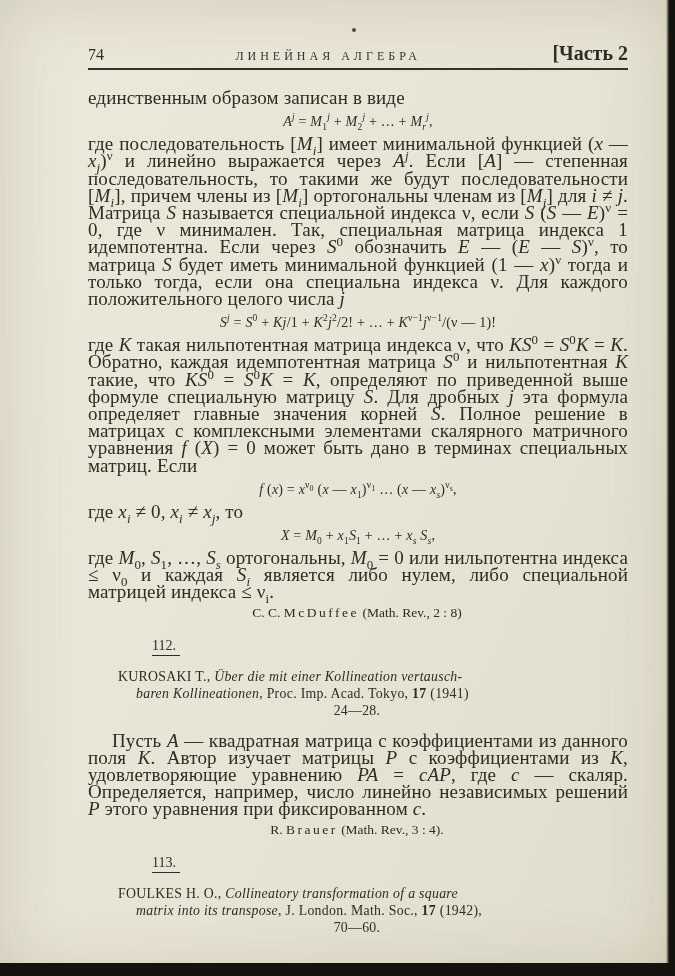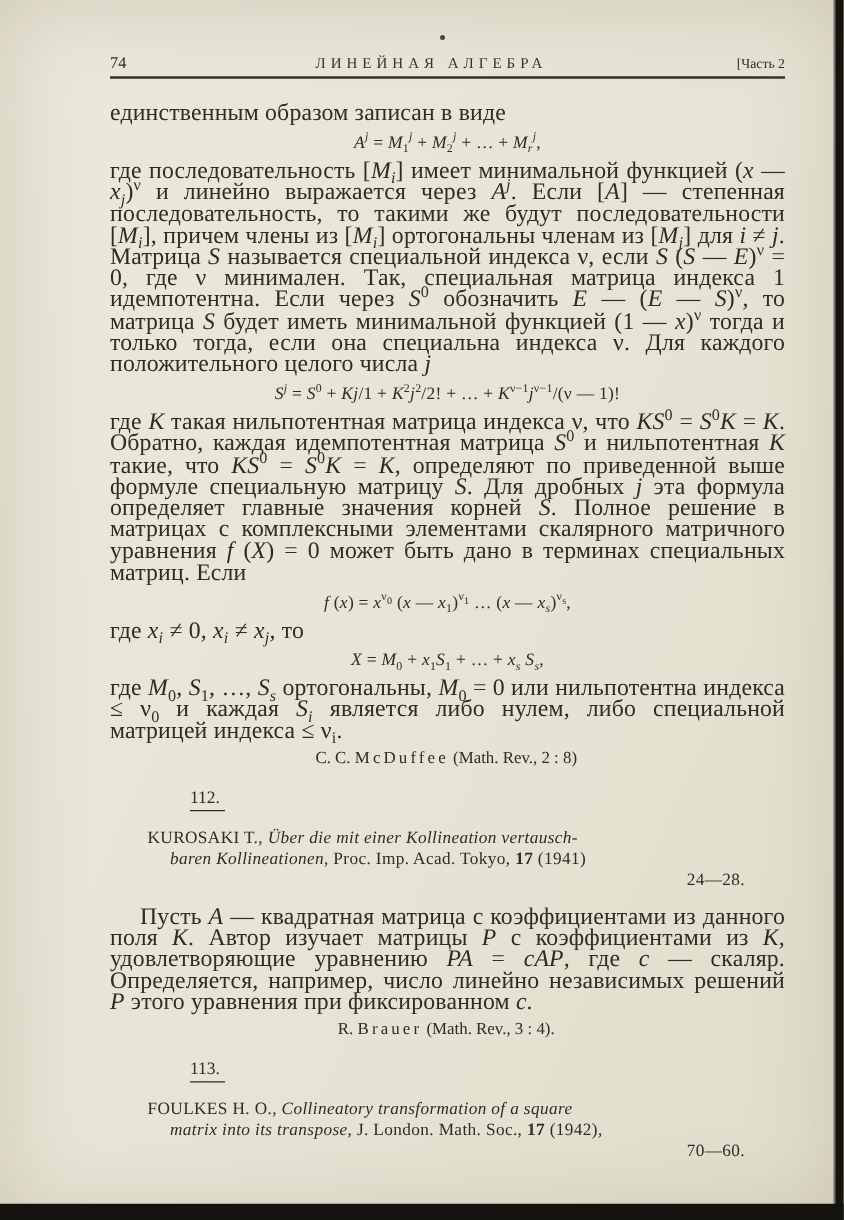--- a/index.html
+++ b/index.html
@@ -13,41 +13,41 @@
     position: relative;
     width: 675px; height: 976px;
     overflow: hidden;
     color: #2e2c25;
     background: linear-gradient(115deg, #ece8da 0%, #e8e4d5 55%, #e1ddcc 100%);
     box-shadow: inset 0 0 70px rgba(110,100,70,.22);
   }
   .inner { padding: 42px 47px 0 88px; }
 
   .header-row { display: flex; align-items: baseline; }
-  .page-num { font-size: 13px; }
+  .page-num { font-size: 16px; }
   .running-title { flex: 1; text-align: center; font-size: 12px; letter-spacing: 4px; color: #36342c; }
-  .part-label { font-size: 11px; }
+  .part-label { font-size: 20px; font-weight: bold; }
   .header-rule { height: 0; border-bottom: 2px solid #34322a; margin-top: 3px; margin-bottom: 19px; }
 
   .para { margin: 0; font-size: 19px; line-height: 17.2px; text-align: justify; letter-spacing: .15px; }
   .indent { text-indent: 24px; }
   .formula { text-align: center; font-size: 14px; margin: 8px 0 5px; letter-spacing: .2px; }
   sup { font-size: .68em; vertical-align: super; line-height: 0; }
   sub { font-size: .68em; vertical-align: sub; line-height: 0; }
   sup sub, sub sup { font-size: .85em; }
 
   .attribution { text-align: center; font-size: 13.5px; margin: 4px 2px 0 0; }
   .spaced-name { letter-spacing: 2.5px; }
 
   .entry-number { margin: 17px 0 12px 64px; font-size: 14px; }
   .entry-number .num { display: inline-block; border-bottom: 1.3px solid #2e2c25; padding: 0 4px 1px 0; }
 
   .citation { margin: 0 32px 13px 30px; font-size: 13.8px; line-height: 17px; letter-spacing: .3px; }
   .cit-l2 { padding-left: 18px; }
-  .cit-pages { text-align: right; }
+  .cit-pages { text-align: center; }
 
   .speck { position: absolute; left: 352px; top: 28px; width: 4px; height: 4px; border-radius: 50%; background: #4a483e; }
   .edge-right { position: absolute; top: 0; right: 0; width: 9px; height: 100%;
                 background: linear-gradient(to left, #14130f 65%, rgba(20,19,15,0)); }
   .edge-bottom { position: absolute; left: 0; bottom: 0; width: 100%; height: 13px; background: #14130f; }
 </style>
 </head>
 <body>
 
 <div class="page">

